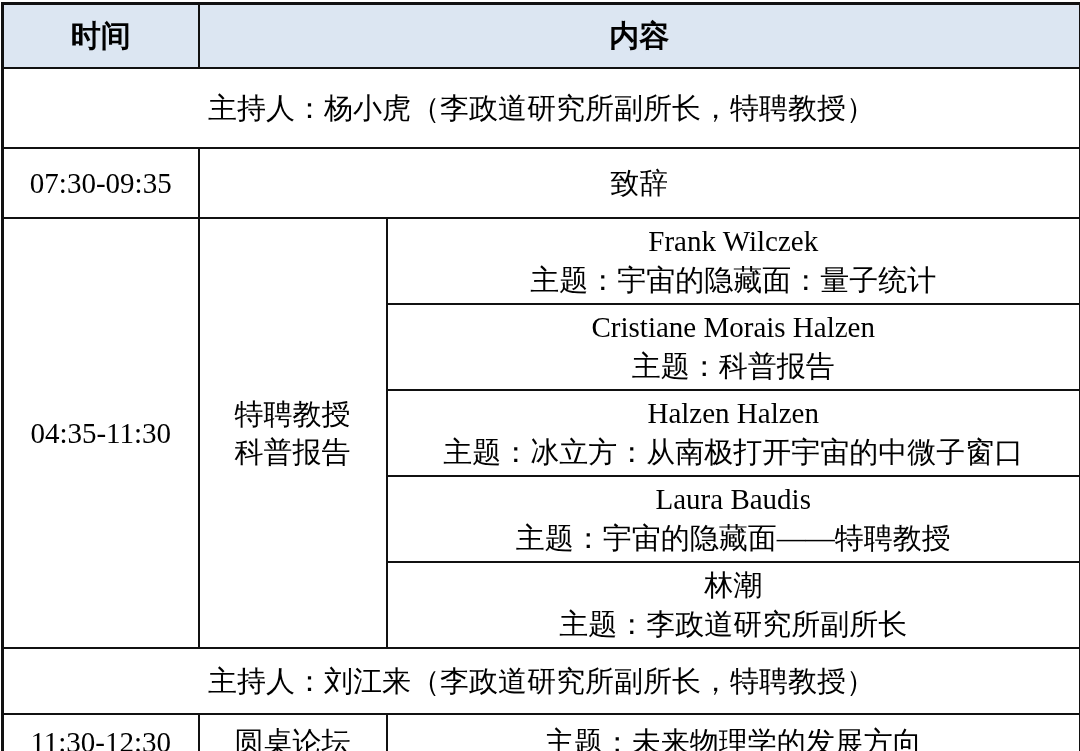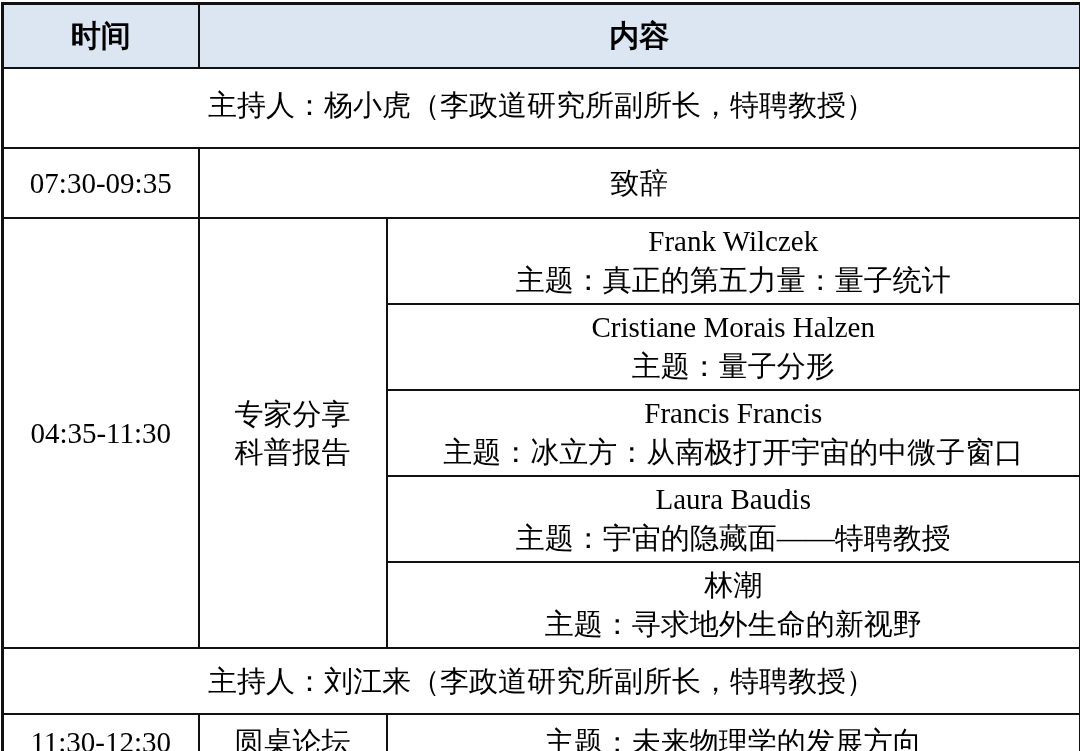--- a/index.html
+++ b/index.html
@@ -34,21 +34,21 @@
   col.c-time    { width: 196px; }
   col.c-session { width: 188px; }
   col.c-content { width: 694px; }
 
   tr.header-row td {
     background: var(--header-bg, #dce6f2);
     font-weight: bold;
     font-size: 30px;
     height: 58px;
   }
-  tr.moderator-row-1 td { height: 74px; font-family: Liberation Mono, monospace; }
+  tr.moderator-row-1 td { height: 74px; }
   tr.opening-row td     { height: 64px; }
   tr.talk-row td        { height: 80px; }
   tr.moderator-row-2 td { height: 60px; text-align: center; }
   tr.roundtable-row td  { height: 50px; }
 
   .session-label {
     white-space: pre-line;
   }
   .talk-cell div {
     line-height: 1.35;
@@ -75,49 +75,49 @@
       <td colspan="3">主持人：杨小虎（李政道研究所副所长，特聘教授）</td>
     </tr>
 
     <tr class="opening-row">
       <td>07:30-09:35</td>
       <td colspan="2">致辞</td>
     </tr>
 
     <tr class="talk-row">
       <td rowspan="5">04:35-11:30</td>
-      <td rowspan="5" class="session-label">专家分享
+      <td rowspan="5" class="session-label">特聘教授
 科普报告</td>
       <td class="talk-cell">
         <div>Frank Wilczek</div>
-        <div>主题：真正的第五力量：量子统计</div>
+        <div>主题：宇宙的隐藏面：量子统计</div>
       </td>
     </tr>
     <tr class="talk-row">
       <td class="talk-cell">
         <div>Cristiane Morais Halzen</div>
-        <div>主题：量子分形</div>
+        <div>主题：科普报告</div>
       </td>
     </tr>
     <tr class="talk-row">
       <td class="talk-cell">
-        <div>Francis Francis</div>
+        <div>Halzen Halzen</div>
         <div>主题：冰立方：从南极打开宇宙的中微子窗口</div>
       </td>
     </tr>
     <tr class="talk-row">
       <td class="talk-cell">
         <div>Laura Baudis</div>
         <div>主题：宇宙的隐藏面——特聘教授</div>
       </td>
     </tr>
     <tr class="talk-row">
       <td class="talk-cell">
         <div>林潮</div>
-        <div>主题：寻求地外生命的新视野</div>
+        <div>主题：李政道研究所副所长</div>
       </td>
     </tr>
 
     <tr class="moderator-row-2">
       <td colspan="3">主持人：刘江来（李政道研究所副所长，特聘教授）</td>
     </tr>
 
     <tr class="roundtable-row">
       <td>11:30-12:30</td>
       <td>圆桌论坛</td>

